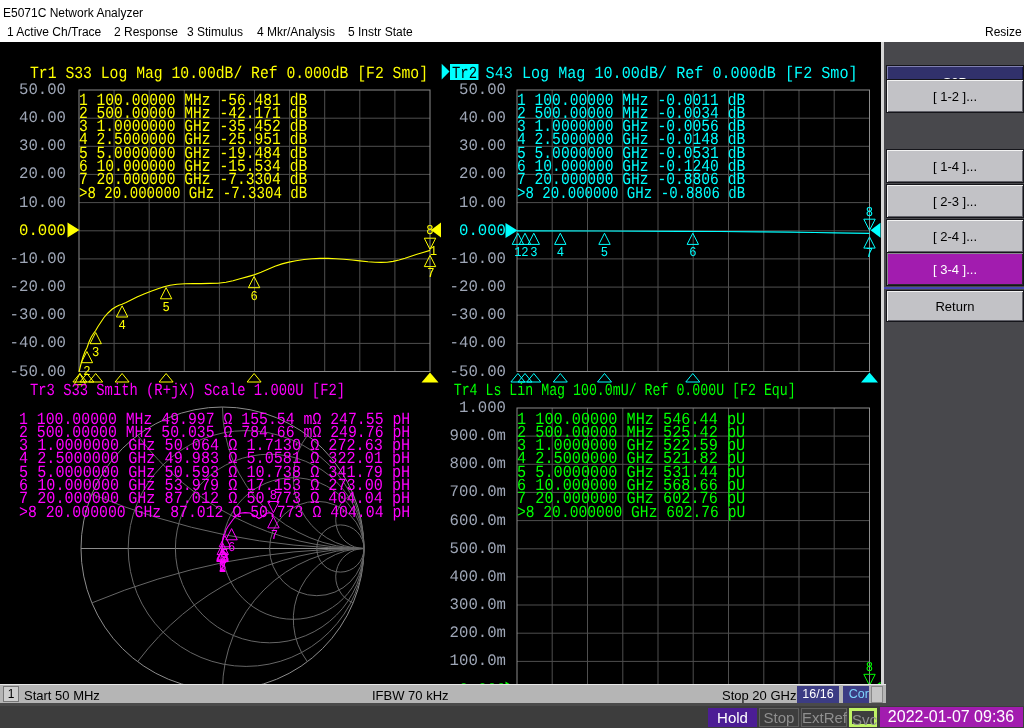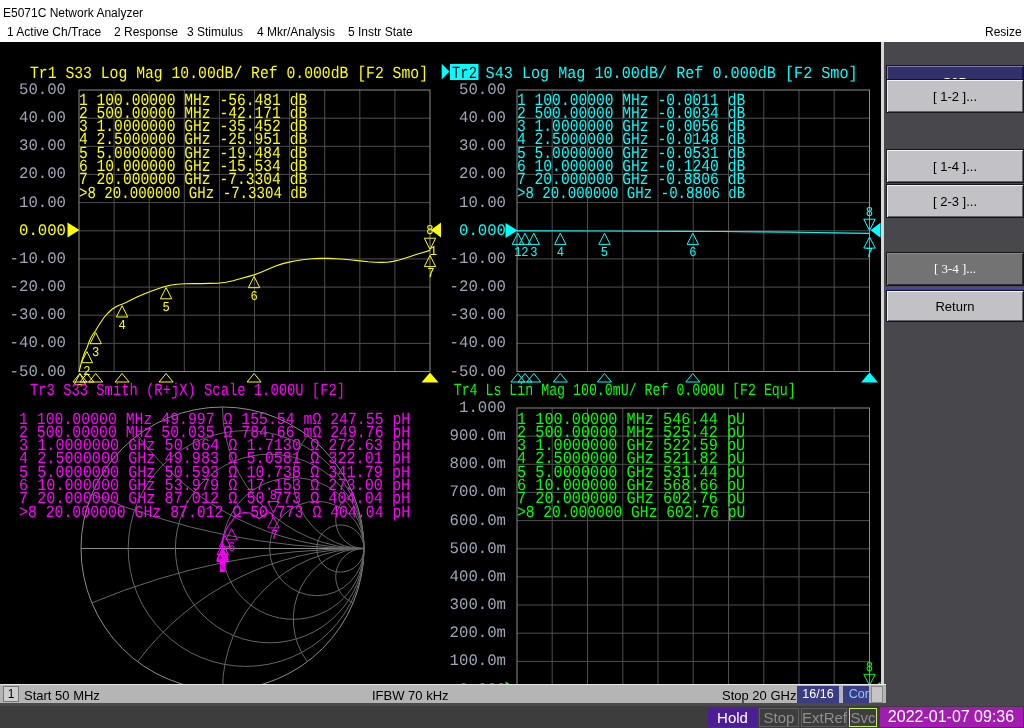--- a/index.html
+++ b/index.html
@@ -266,33 +266,34 @@
 </g>
       </svg></div>
 
   <div class="abs" style="left:881px;top:42px;width:3px;height:642px;background:#d6d6d6;"></div>
 
   <div class="abs" style="left:884px;top:42px;width:140px;height:664px;background:#48484c;"></div>
   <div class="btn" style="top:44px;height:32px;background:#31316b;color:#fff;box-shadow:inset 1px 1px 0 #8080b0,inset -1px -1px 0 #181850;margin-top:21px;">S2P</div>
 <div class="btn" style="top:79px;height:32px;">[ 1-2 ]...</div>
 <div class="btn" style="top:149px;height:32px;">[ 1-4 ]...</div>
 <div class="btn" style="top:184px;height:32px;">[ 2-3 ]...</div>
-<div class="btn" style="top:252px;height:32px;background:#737373;color:#fff;box-shadow:inset 1px 1px 0 #8a8a90,inset -1px -1px 0 #2a2a2e;font-family:Liberation Serif, serif;">[ 3-4 ]...</div>
+<div class="btn" style="top:219px;height:32px;">[ 2-4 ]...</div>
+<div class="btn" style="top:252px;height:32px;background:#a21caf;color:#fff;box-shadow:inset 1px 1px 0 #8a8a90,inset -1px -1px 0 #2a2a2e;">[ 3-4 ]...</div>
 <div style="position:absolute;left:884px;top:286.5px;width:140px;height:2px;background:#4747b2;"></div>
 <div class="btn" style="top:290px;height:30px;">Return</div>
 
   <div class="abs" style="left:0;top:684px;width:886px;height:22px;background:#b5b5b5;border-top:1px solid #e8e8e8;box-sizing:border-box;"></div>
   <div class="abs" style="left:0;top:703px;width:886px;height:3px;background:#4a4a4a;"></div>
   <div class="abs" style="left:3px;top:686px;width:16px;height:16px;background:#cdcdcd;border:1px solid #777;box-sizing:border-box;font-size:12px;color:#000;text-align:center;line-height:14px;">1</div>
   <div class="abs" style="left:24px;top:688px;font-size:13px;color:#000;">Start 50 MHz</div>
   <div class="abs" style="left:372px;top:688px;font-size:13px;color:#000;">IFBW 70 kHz</div>
   <div class="abs" style="left:722px;top:688px;font-size:13px;color:#000;">Stop 20 GHz</div>
   <div class="abs" style="left:797px;top:686px;width:42px;height:16.5px;background:#3c3c84;color:#fff;font-size:12.5px;text-align:center;line-height:16.5px;">16/16</div>
   <div class="abs" style="left:843px;top:686px;width:26px;height:16.5px;background:#3c3c84;color:#7dd3fc;font-size:12.5px;text-align:right;line-height:16.5px;">Cor</div>
   <div class="abs" style="left:871px;top:686px;width:12px;height:16.5px;background:#c5c5c5;border:1px solid #888;box-sizing:border-box;"></div>
 
   <div class="abs" style="left:0;top:706px;width:1024px;height:22px;background:#3d3d3d;"></div>
   <div class="abs" style="left:708px;top:707.5px;width:49px;height:19px;background:#4c1d95;color:#fff;font-size:15px;text-align:center;line-height:19px;">Hold</div>
   <div class="abs" style="left:759px;top:707.5px;width:40px;height:19px;border:1px solid #5f5f5f;box-sizing:border-box;color:#8f8f8f;font-size:15px;text-align:center;line-height:17px;">Stop</div>
   <div class="abs" style="left:801px;top:707.5px;width:46px;height:19px;border:1px solid #5f5f5f;box-sizing:border-box;color:#8f8f8f;font-size:15px;text-align:center;line-height:17px;">ExtRef</div>
-  <div class="abs" style="left:849px;top:707.5px;width:28px;height:19px;border:1px solid #bef264;box-sizing:border-box;color:#8f8f8f;font-size:15px;text-align:center;line-height:17px;">Svc</div>
+  <div class="abs" style="left:849px;top:707.5px;width:28px;height:19px;border:3px solid #bef264;box-sizing:border-box;color:#8f8f8f;font-size:15px;text-align:center;line-height:17px;">Svc</div>
   <div class="abs" style="left:879.5px;top:707px;width:143px;height:20px;background:#a21caf;color:#fff;font-size:16px;text-align:center;line-height:20px;">2022-01-07 09:36</div>
 </div>
 
 </body></html>

